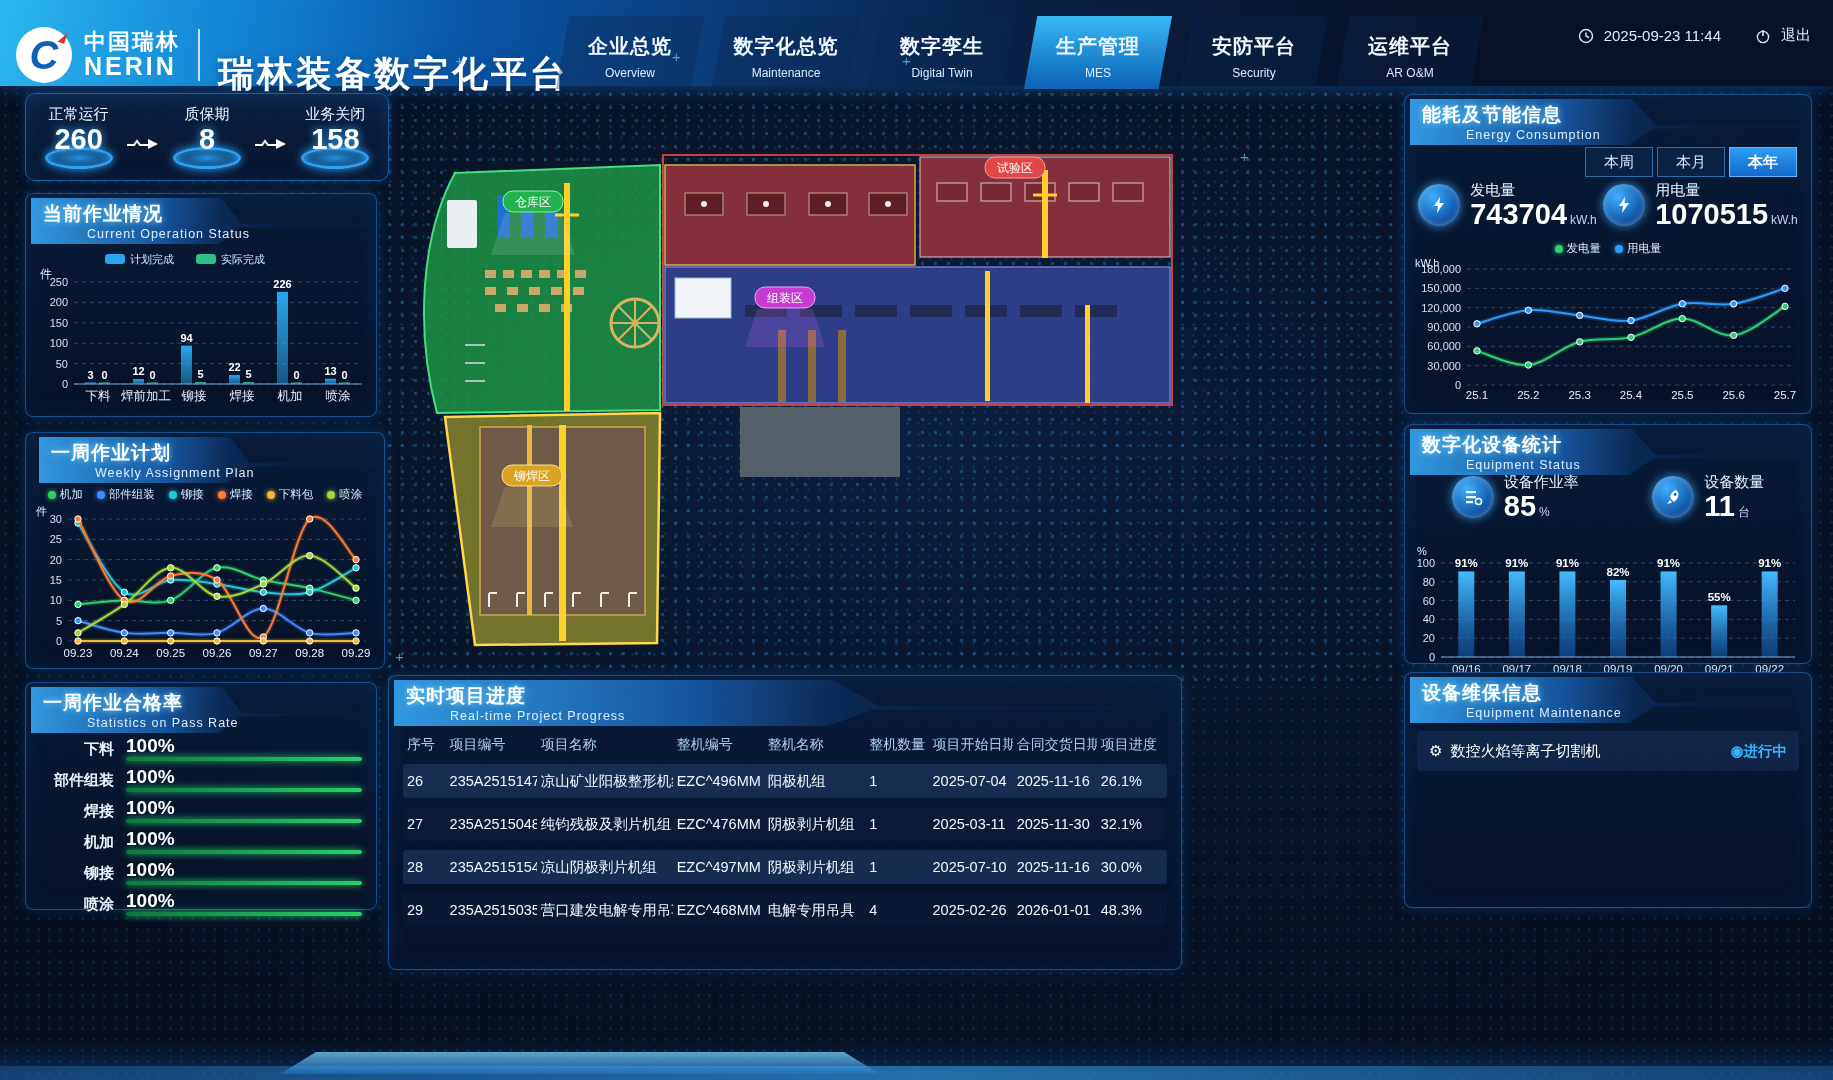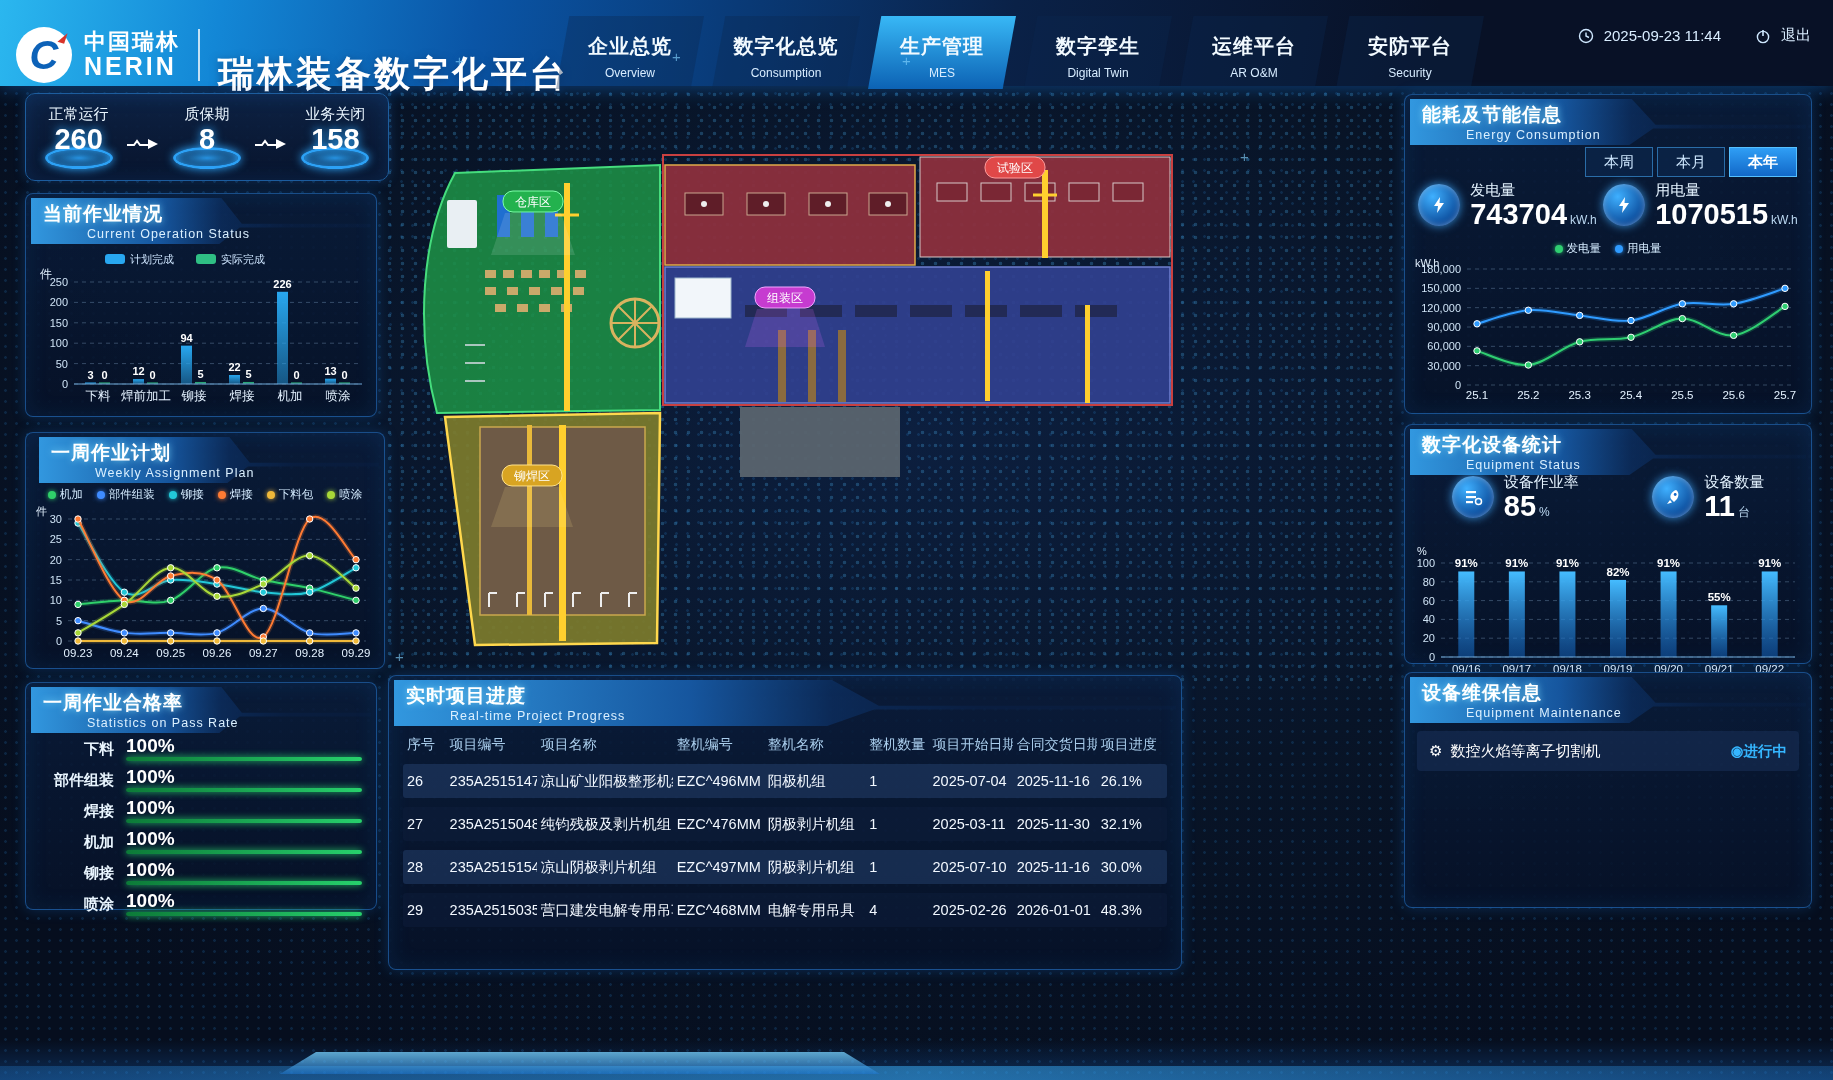--- a/index.html
+++ b/index.html
@@ -124,37 +124,37 @@
       <div class="logo-div"></div>
       <div class="app-title">瑞林装备数字化平台</div>
     </div>
     <div class="nav" id="nav">
         <div class="nav-tab">
           <div class="cn">企业总览</div>
           <div class="en">Overview</div>
         </div>
         <div class="nav-tab">
           <div class="cn">数字化总览</div>
-          <div class="en">Consumption</div>
+          <div class="en">Maintenance</div>
+        </div>
+        <div class="nav-tab">
+          <div class="cn">数字孪生</div>
+          <div class="en">Digital Twin</div>
         </div>
         <div class="nav-tab active">
           <div class="cn">生产管理</div>
           <div class="en">MES</div>
         </div>
         <div class="nav-tab">
-          <div class="cn">数字孪生</div>
-          <div class="en">Digital Twin</div>
+          <div class="cn">安防平台</div>
+          <div class="en">Security</div>
         </div>
         <div class="nav-tab">
           <div class="cn">运维平台</div>
           <div class="en">AR O&amp;M</div>
-        </div>
-        <div class="nav-tab">
-          <div class="cn">安防平台</div>
-          <div class="en">Security</div>
         </div>
       </div>
     <div class="topbar-right">
       <svg class="mini-ic" viewBox="0 0 16 16">
         <circle cx="8" cy="8" r="6.5" fill="none" stroke="#cfe8ff" stroke-width="1.4"></circle>
         <path d="M8 4.5 V8 L11 9.5" fill="none" stroke="#cfe8ff" stroke-width="1.4"></path>
       </svg>
       <span>2025-09-23 11:44</span>
       <span class="sep"></span>
       <svg class="mini-ic" viewBox="0 0 16 16">

